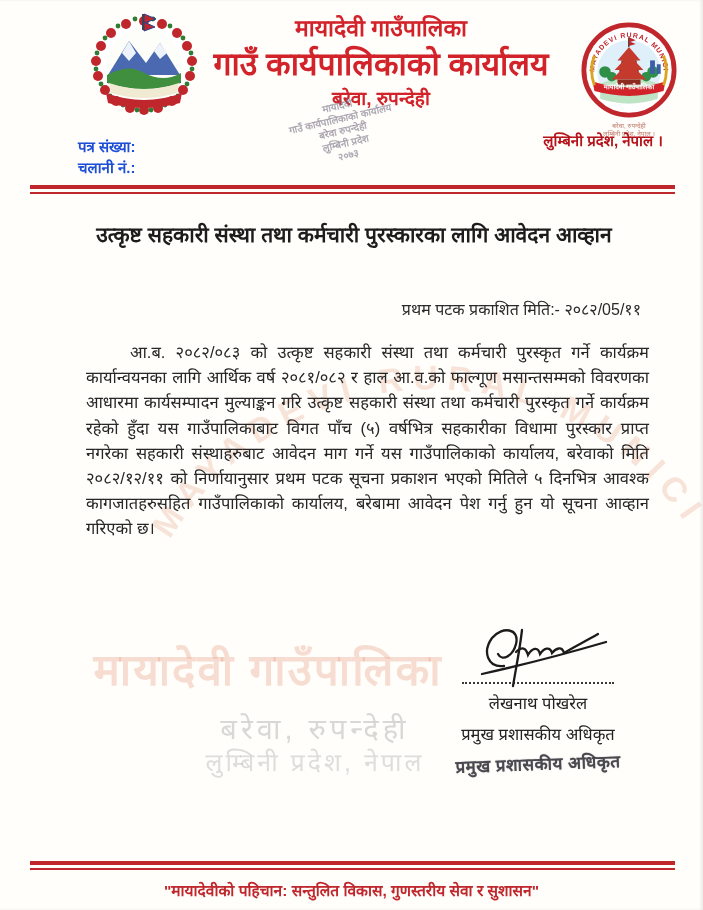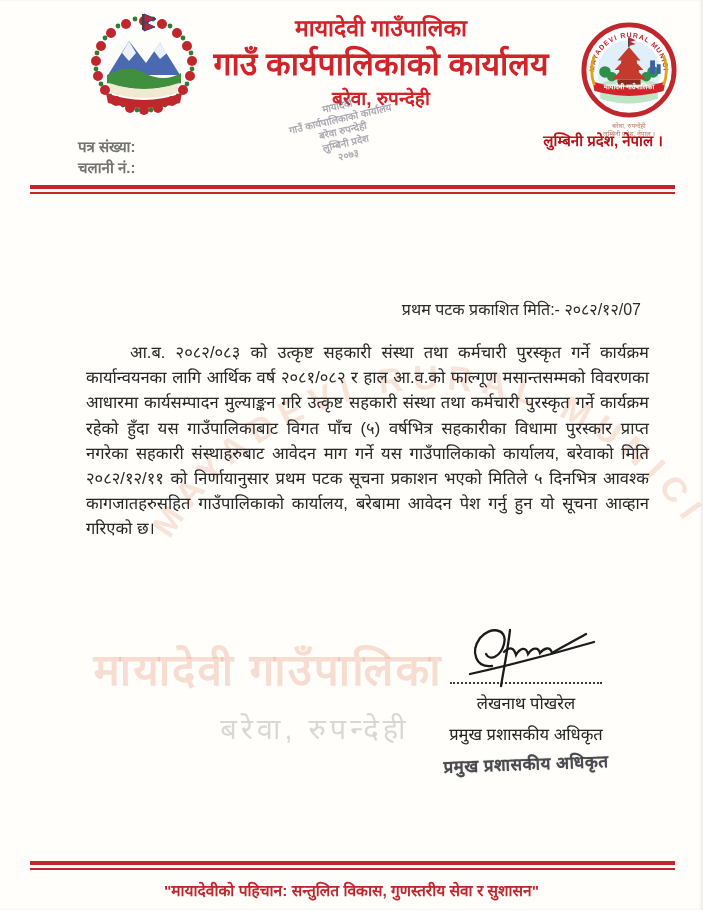--- a/index.html
+++ b/index.html
@@ -21,21 +21,21 @@
   
   .hdr{position:absolute;inset:0;z-index:2;}
   .emblem-left{position:absolute;left:84px;top:13px;width:120px;height:110px;}
   .logo-right{position:absolute;left:577px;top:22px;width:104px;height:118px;text-align:center;}
   .logo-cap{font-size:6.5px;line-height:7.5px;color:#b05a4a;opacity:.8;}
   .head-center{position:absolute;left:185px;top:14px;width:392px;text-align:center;}
   .muni-name{font-size:23px;font-weight:bold;color:#d2232a;line-height:28px;}
   .office-name{font-size:32px;font-weight:bold;color:#d2232a;line-height:40px;margin-top:2px;}
   .addr{font-size:19px;font-weight:bold;color:#d2232a;line-height:24px;margin-top:3px;}
   .province{position:absolute;right:40px;top:130px;font-size:15px;font-weight:bold;color:#b5121b;}
-  .refs{position:absolute;left:78px;top:136px;font-size:15px;font-weight:bold;color:#737373;line-height:21px;}
+  .refs{position:absolute;left:78px;top:136px;font-size:15px;font-weight:bold;color:#1d4ed8;line-height:21px;}
   .hdr-stamp{
     position:absolute;left:268px;top:100px;width:150px;text-align:center;
     transform:rotate(-13deg);color:rgba(108,100,120,.55);
     font-size:10px;line-height:12.5px;font-weight:bold;
   }
   
   .divider{position:absolute;left:30px;right:28px;z-index:2;}
   .dv-top{top:185px;} .dv-bottom{top:861px;}
   .line-thick{height:4px;background:#c0272d;}
   .line-thin{height:2px;background:#c0272d;margin-top:3px;}
@@ -45,21 +45,21 @@
     position:absolute;left:60px;right:55px;top:217px;margin:0;
     text-align:center;font-size:21px;font-weight:600;color:#1c1c1c;line-height:35px;
   }
   .pub-date{position:absolute;right:62px;top:298px;font-size:16px;color:#2a2a2a;}
   .para{position:absolute;left:78px;width:563px;margin:8px;
     font-size:16.5px;line-height:25.2px;text-align:justify;color:#262626;}
   .para1{top:332px;text-indent:44px;}
   .para2{top:549px;text-indent:44px;}
   .url{font-weight:bold;color:#1d1d1d;text-decoration:underline;cursor:pointer;}
   
-  .sig{position:absolute;left:428px;top:622px;width:196px;text-align:center;z-index:2;}
+  .sig{position:absolute;left:440px;top:622px;width:196px;text-align:center;z-index:2;}
   .sig-svg{display:block;margin:0 auto;}
   .dotted{width:152px;margin:-6px auto 0;border-bottom:2.5px dotted #3a3a3a;}
   .sig-name{font-size:16.5px;color:#222;margin-top:7px;}
   .sig-role{font-size:16.5px;color:#222;margin-top:8px;}
   .sig-stamp{font-size:17px;font-weight:bold;margin-top:7px;
     color:rgba(58,58,64,.85);transform:rotate(-2deg);
     text-shadow:0 0 1px rgba(70,70,80,.55);letter-spacing:.5px;}
   
   .tagline{position:absolute;left:0;right:0;top:879px;text-align:center;z-index:2;
     font-size:15.5px;font-weight:bold;color:#c0272d;}
@@ -73,20 +73,21 @@
     <svg class="wm-arc-svg" width="703" height="910" viewBox="0 0 703 910">
       <defs>
           <path id="wmarc" d="M 170,540 A 305,305 0 0 1 690,530" fill="none"></path>
         </defs>
       <text font-size="34" font-weight="bold" letter-spacing="9" fill="rgba(226,158,126,0.28)" font-family="Liberation Sans, sans-serif">
         <textPath href="#wmarc">MAYADEVI RURAL MUNICIPALITY</textPath>
       </text>
     </svg>
     <div class="wm-big">मायादेवी गाउँपालिका</div>
     <div class="wm-sub1">बरेवा, रुपन्देही</div>
+    <div class="wm-sub2">लुम्बिनी प्रदेश, नेपाल</div>
   </div>
 
   <div class="hdr">
 
     <div class="emblem-left">
       <svg width="120" height="110" viewBox="0 0 120 110">
         <ellipse cx="60" cy="54" rx="51" ry="47" fill="#fff"></ellipse>
         <g fill="#c0272d">
           <circle cx="60" cy="8" r="5"></circle>
             <circle cx="78" cy="11" r="5"></circle>
@@ -203,23 +204,23 @@
     </div>
   </div>
 
   <div class="divider dv-top">
     <div class="line-thick"></div>
       <div class="line-thin"></div>
   </div>
 
   <div class="main">
     <h1 class="title">
-      <br>
+      <span>उत्कृष्ट सहकारी संस्था तथा कर्मचारी पुरस्कारका लागि आवेदन आव्हान</span><br>
     </h1>
-    <div class="pub-date">प्रथम पटक प्रकाशित मिति:- २०८२/१२/07</div>
+    <div class="pub-date">प्रथम पटक प्रकाशित मिति:- २०८२/05/११</div>
     <p class="para para1">आ.ब. २०८२/०८३ को उत्कृष्ट सहकारी संस्था तथा कर्मचारी पुरस्कृत गर्ने कार्यक्रम कार्यान्वयनका लागि आर्थिक वर्ष २०८१/०८२ र हाल आ.व.को फाल्गूण मसान्तसम्मको विवरणका आधारमा कार्यसम्पादन मुल्याङ्कन गरि उत्कृष्ट सहकारी संस्था तथा कर्मचारी पुरस्कृत गर्ने कार्यक्रम रहेको हुँदा यस गाउँपालिकाबाट विगत पाँच (५) वर्षभित्र सहकारीका विधामा पुरस्कार प्राप्त नगरेका सहकारी संस्थाहरुबाट आवेदन माग गर्ने यस गाउँपालिकाको कार्यालय, बरेवाको मिति २०८२/१२/११ को निर्णायानुसार प्रथम पटक सूचना प्रकाशन भएको मितिले ५ दिनभित्र आवश्क कागजातहरुसहित गाउँपालिकाको कार्यालय, बरेबामा आवेदन पेश गर्नु हुन यो सूचना आव्हान गरिएको छ।</p>
   </div>
 
   <div class="sig">
     <svg class="sig-svg" width="160" height="66" viewBox="0 0 160 66">
       <g stroke="#1b1b1b" stroke-width="2.3" fill="none" stroke-linecap="round">
         <path d="M46,44 C30,46 24,30 34,16 C44,4 62,6 58,22 C55,34 44,40 40,32"></path>
         <path d="M58,30 C64,24 68,26 70,33 C74,26 80,24 82,32 C86,26 92,24 94,31 C98,26 104,24 106,31"></path>
         <path d="M106,31 C114,26 126,20 140,12"></path>
         <path d="M24,52 C60,44 100,34 148,20"></path>

